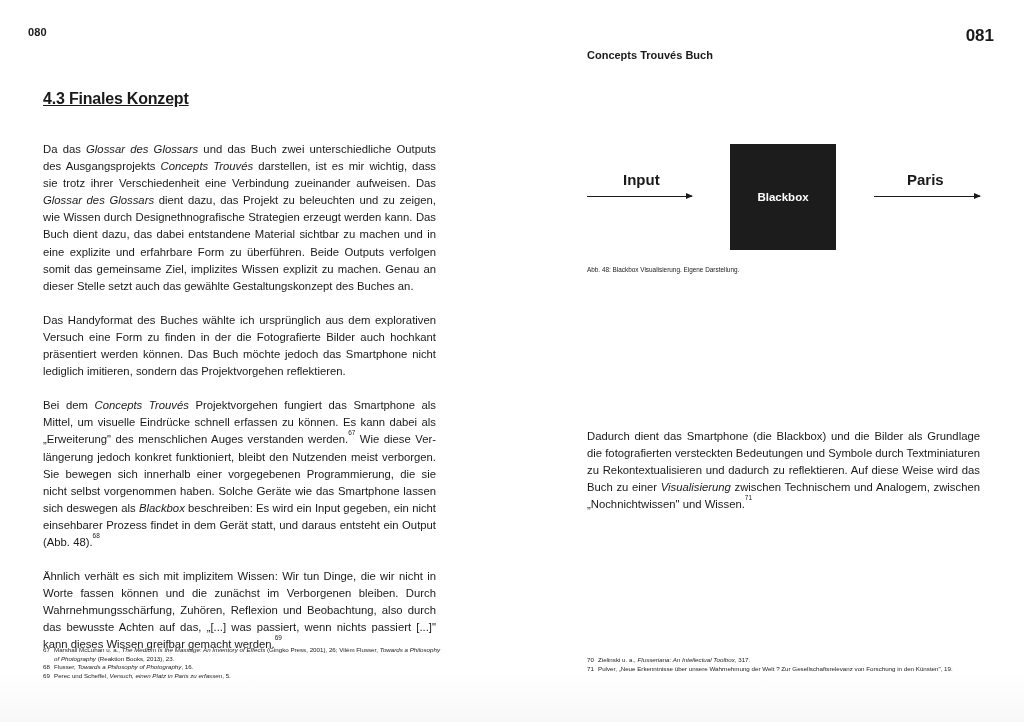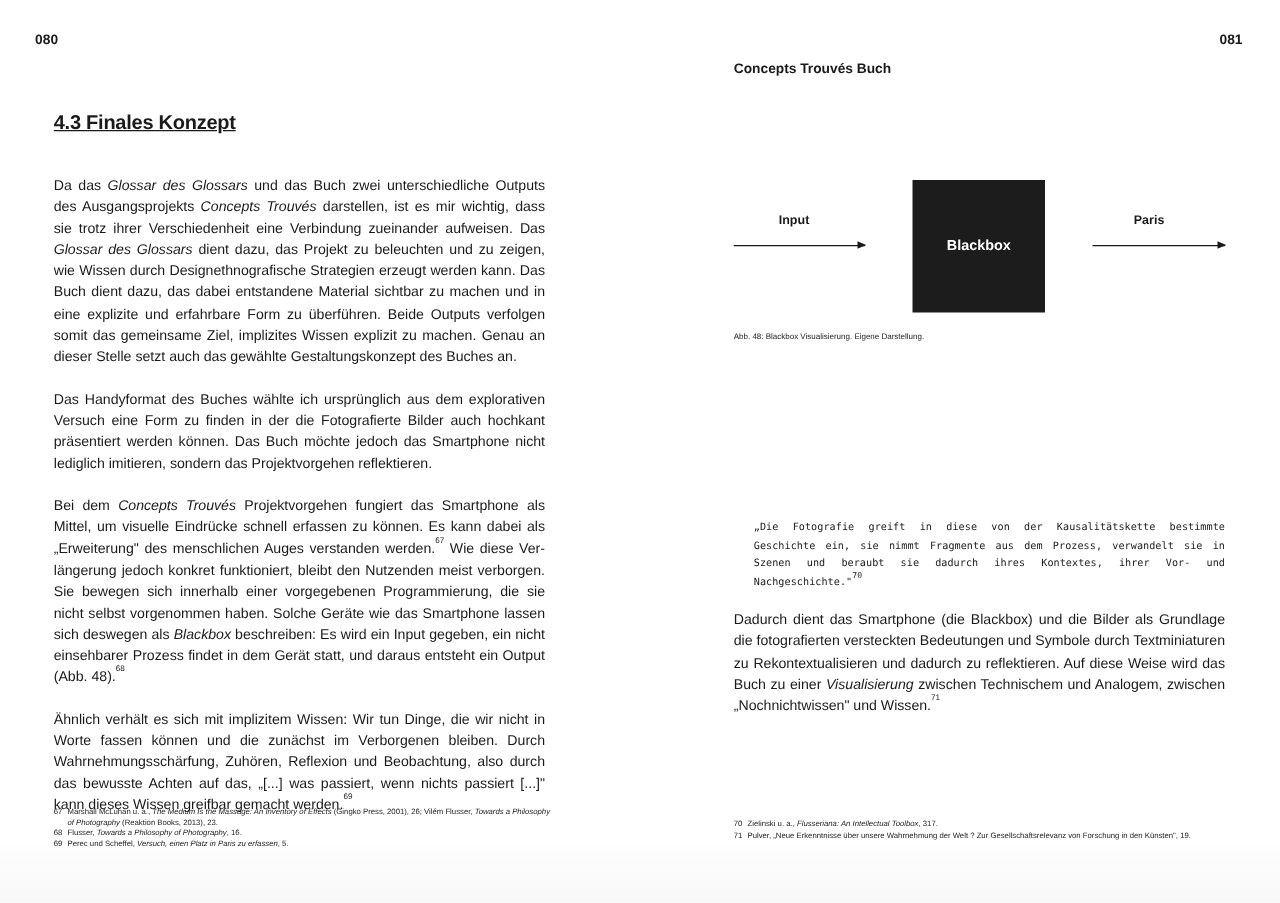--- a/index.html
+++ b/index.html
@@ -12,21 +12,21 @@
     }
     .spread { position: absolute; left: 0; top: 0; width: 1024px; height: 722px;
       background: linear-gradient(to bottom, #ffffff 0%, #ffffff 93%, #f8f8f8 100%); }
     .page { position: absolute; top: 0; width: 512px; height: 722px; }
     .page-left { left: 0; }
     .page-right { left: 512px; }
 
     .folio { position: absolute; top: 26px; font-size: 11px; font-weight: bold; letter-spacing: 0.1px; }
     .folio-left { left: 28px; }
     .running-title { position: absolute; top: 26px; left: 75px; font-size: 11px; font-weight: bold; margin-top: 23px; }
-    .folio-right { position: absolute; top: 26px; right: 30px; font-size: 11px; font-weight: bold; }
+    .folio-right { position: absolute; top: 26px; right: 30px; font-size: 17px; font-weight: bold; }
 
     .heading { position: absolute; left: 43px; top: 90px; font-size: 16px; font-weight: bold; margin: 0; letter-spacing: -0.2px; text-decoration: underline; }
 
     .body-col { position: absolute; width: 393px; font-size: 11.3px; line-height: 17.1px; text-align: justify; hyphens: manual; }
     .body-col p { margin: 0 0 17px 0; }
     .left-col { left: 43px; top: 141px; }
     .right-col { left: 75px; top: 412px; width: 393px; }
     .right-col p { margin: 0; }
     .right-col p.gap { margin-top: 16px; }
     sup { font-size: 6.5px; vertical-align: top; position: relative; top: -1px; line-height: 1; }
@@ -38,21 +38,21 @@
     .fn-right { left: 75px; top: 656px; width: 400px; }
     .fn { display: flex; }
     .fn-num { width: 11px; flex: none; }
     .fn-text { flex: 1; }
 
     
     .figure { position: absolute; left: 75px; top: 144px; width: 400px; height: 115px; }
     .blackbox { position: absolute; left: 143px; top: 0; width: 106px; height: 106px; background: #1c1c1c;
       display: flex; align-items: center; justify-content: center; }
     .blackbox-label { color: #ffffff; font-size: 11.5px; font-weight: bold; }
-    .flow-label { position: absolute; top: 27px; font-size: 10px; font-weight: bold; }
+    .flow-label { position: absolute; top: 27px; font-size: 15px; font-weight: bold; }
     .input-label { left: 36px; }
     .output-label { left: 320px; }
     .arrow { position: absolute; top: 52px; height: 1px; background: #1a1a1a; }
     .arrow::after { content: ""; position: absolute; right: -1px; top: -3px; border-left: 7px solid #1a1a1a; border-top: 3.5px solid transparent; border-bottom: 3.5px solid transparent; }
     .arrow-in { left: 0; width: 105px; }
     .arrow-out { left: 287px; width: 106px; }
     .caption { position: absolute; left: 75px; top: 266px; font-size: 6.4px; color: #222; }
   </style>
 </head>
 <body>
@@ -98,21 +98,20 @@
       <div class="arrow arrow-in"></div>
       <div class="blackbox">
         <span class="blackbox-label">Blackbox</span>
       </div>
       <div class="flow-label output-label">Paris</div>
       <div class="arrow arrow-out"></div>
     </div>
     <div class="caption">Abb. 48: Blackbox Visualisierung. Eigene Darstellung.</div>
 
     <div class="body-col right-col">
-      <div class="quote"><span>„Die Fotografie greift in diese von der Kausalitätskette bestimmte Geschichte ein, sie nimmt Fragmente aus dem Prozess, verwandelt sie in Szenen und be­raubt sie dadurch ihres Kontextes, ihrer Vor- und Nachgeschichte."</span><sup>70</sup></div>
       <p class="gap"><span>Dadurch dient das Smartphone (die Blackbox) und die Bilder als Grundlage die fotografierten versteckten Bedeutungen und Symbole durch Textminia­turen zu Rekontextualisieren und dadurch zu reflektieren. Auf diese Weise wird das Buch zu einer </span><i>Visualisierung</i><span> zwischen Technischem und Analogem, zwischen „Nochnichtwissen" und Wissen.</span><sup>71</sup></p>
     </div>
 
     <div class="footnotes fn-right">
       <div class="fn">
         <span class="fn-num">70</span>
         <span class="fn-text"><span>Zielinski u. a., </span><i>Flusseriana: An Intellectual Toolbox</i><span>, 317.</span></span>
       </div>
       <div class="fn">
         <span class="fn-num">71</span>

